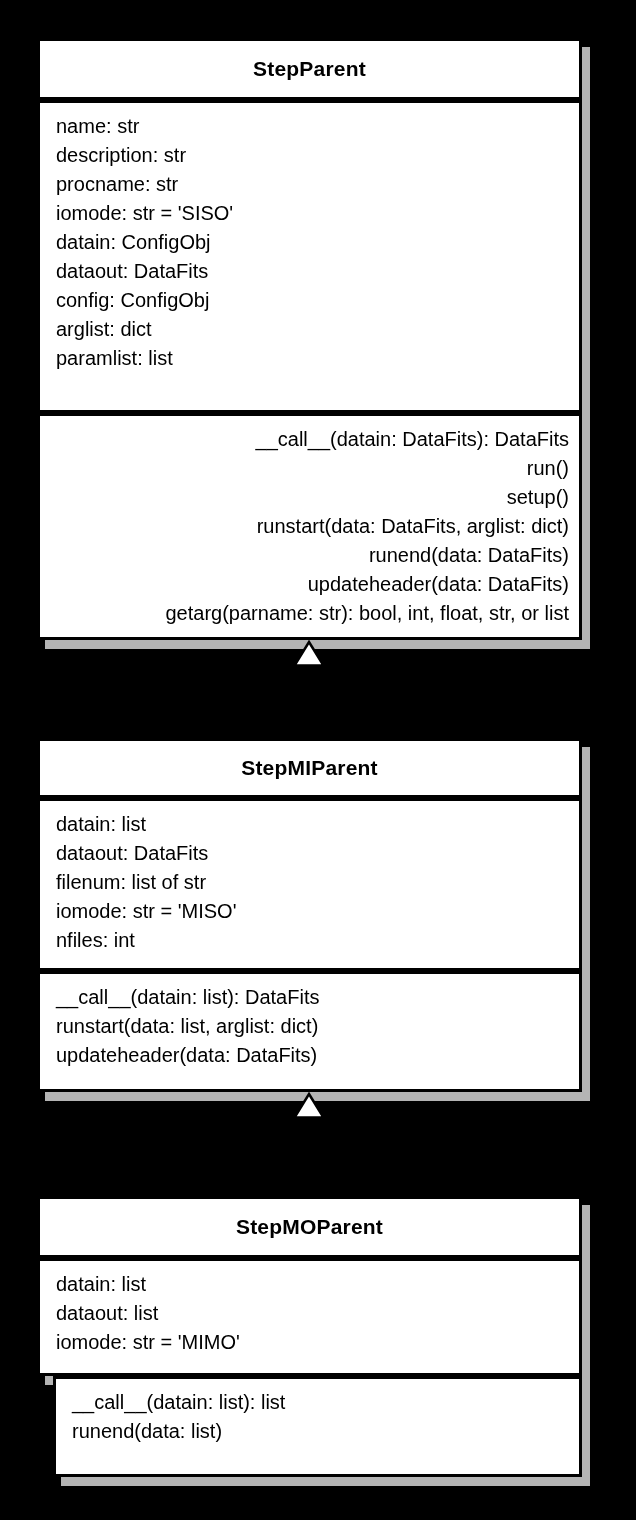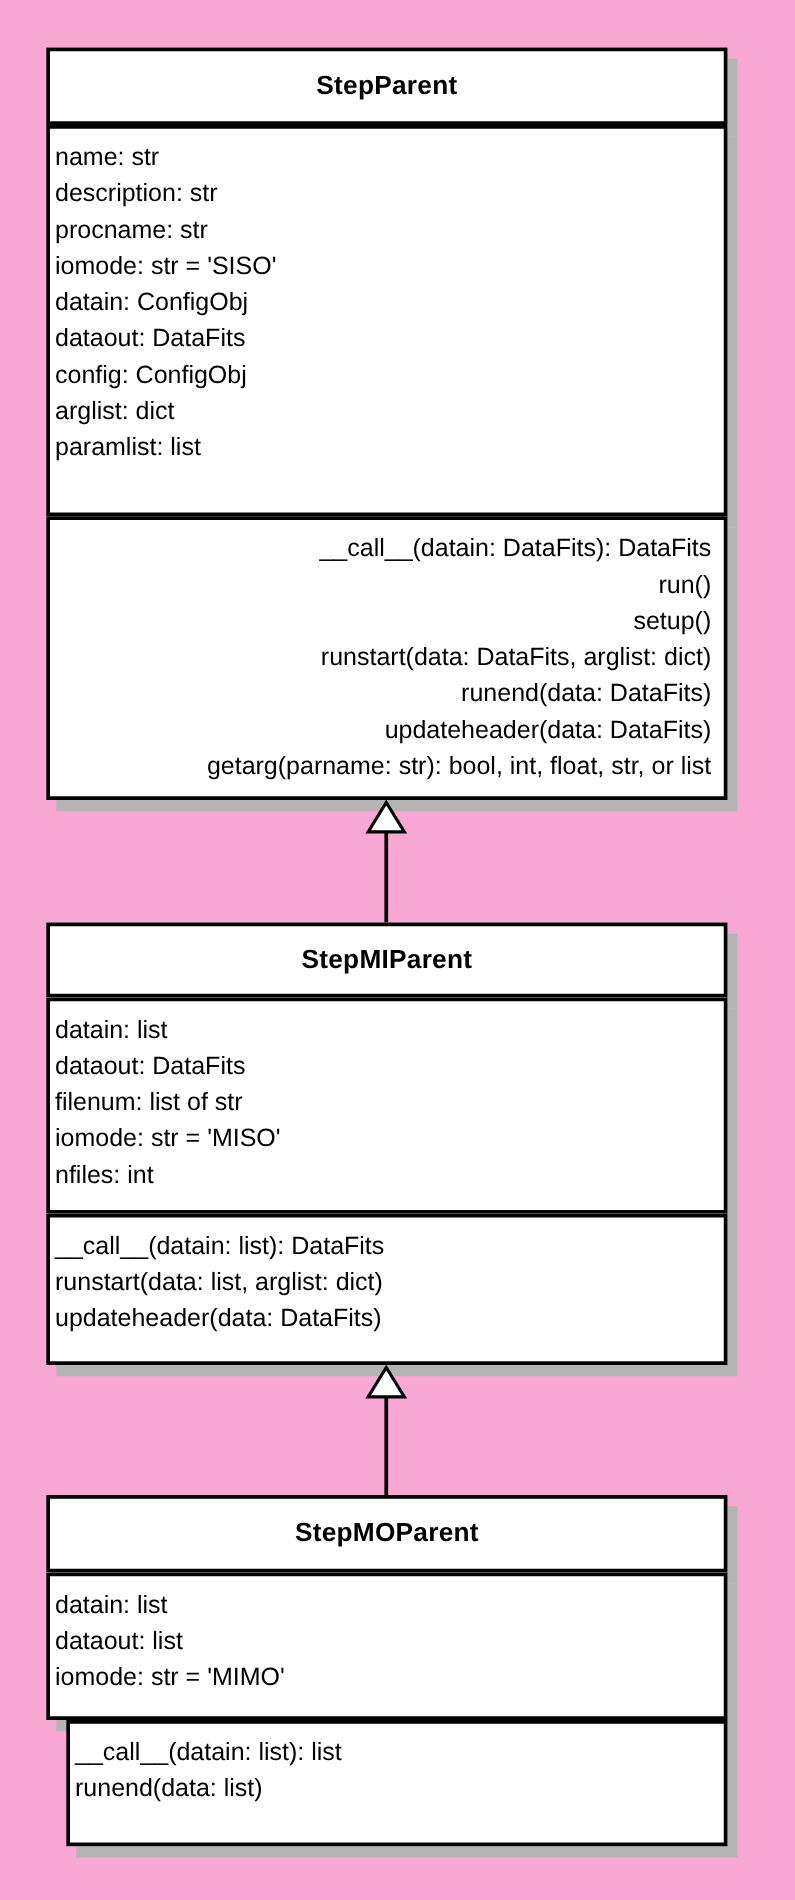--- a/index.html
+++ b/index.html
@@ -1,20 +1,20 @@
 <!DOCTYPE html>
 <html style="--shadow-color: #b4b4b4; --seam-color: #8b8b8b;"><head>
 <meta charset="utf-8">
 <style>
   html, body { margin: 0; padding: 0; background: #ffffff; }
   .canvas {
     position: relative;
     width: 636px;
     height: 1520px;
-    background: #f9a8d4;
+    background: #000000;
     font-family: "Liberation Sans", sans-serif;
     color: #000000;
     overflow: hidden;
     text-decoration: underline;
   }
   .uml-class {
     position: absolute;
     left: 37px;
     width: 545px;
     z-index: 1;
@@ -40,21 +40,21 @@
     display: flex;
     align-items: center;
     justify-content: center;
     font-size: 21px;
     font-weight: bold;
     letter-spacing: 0.2px;
   }
   .members-compartment {
     font-size: 20px;
     line-height: 29px;
-    padding: 9px 10px 0 4px;
+    padding: 9px 10px 0 16px;
     overflow: hidden;
   }
   .member-line { white-space: nowrap; }
 
   
   .box-0 { top: 38px; }
   .box-0 .title-compartment   { height: 62px; }
   .box-0 .attrs-compartment   { height: 313px; }
   .box-0 .methods-compartment { height: 227px; text-align: right; }
 

